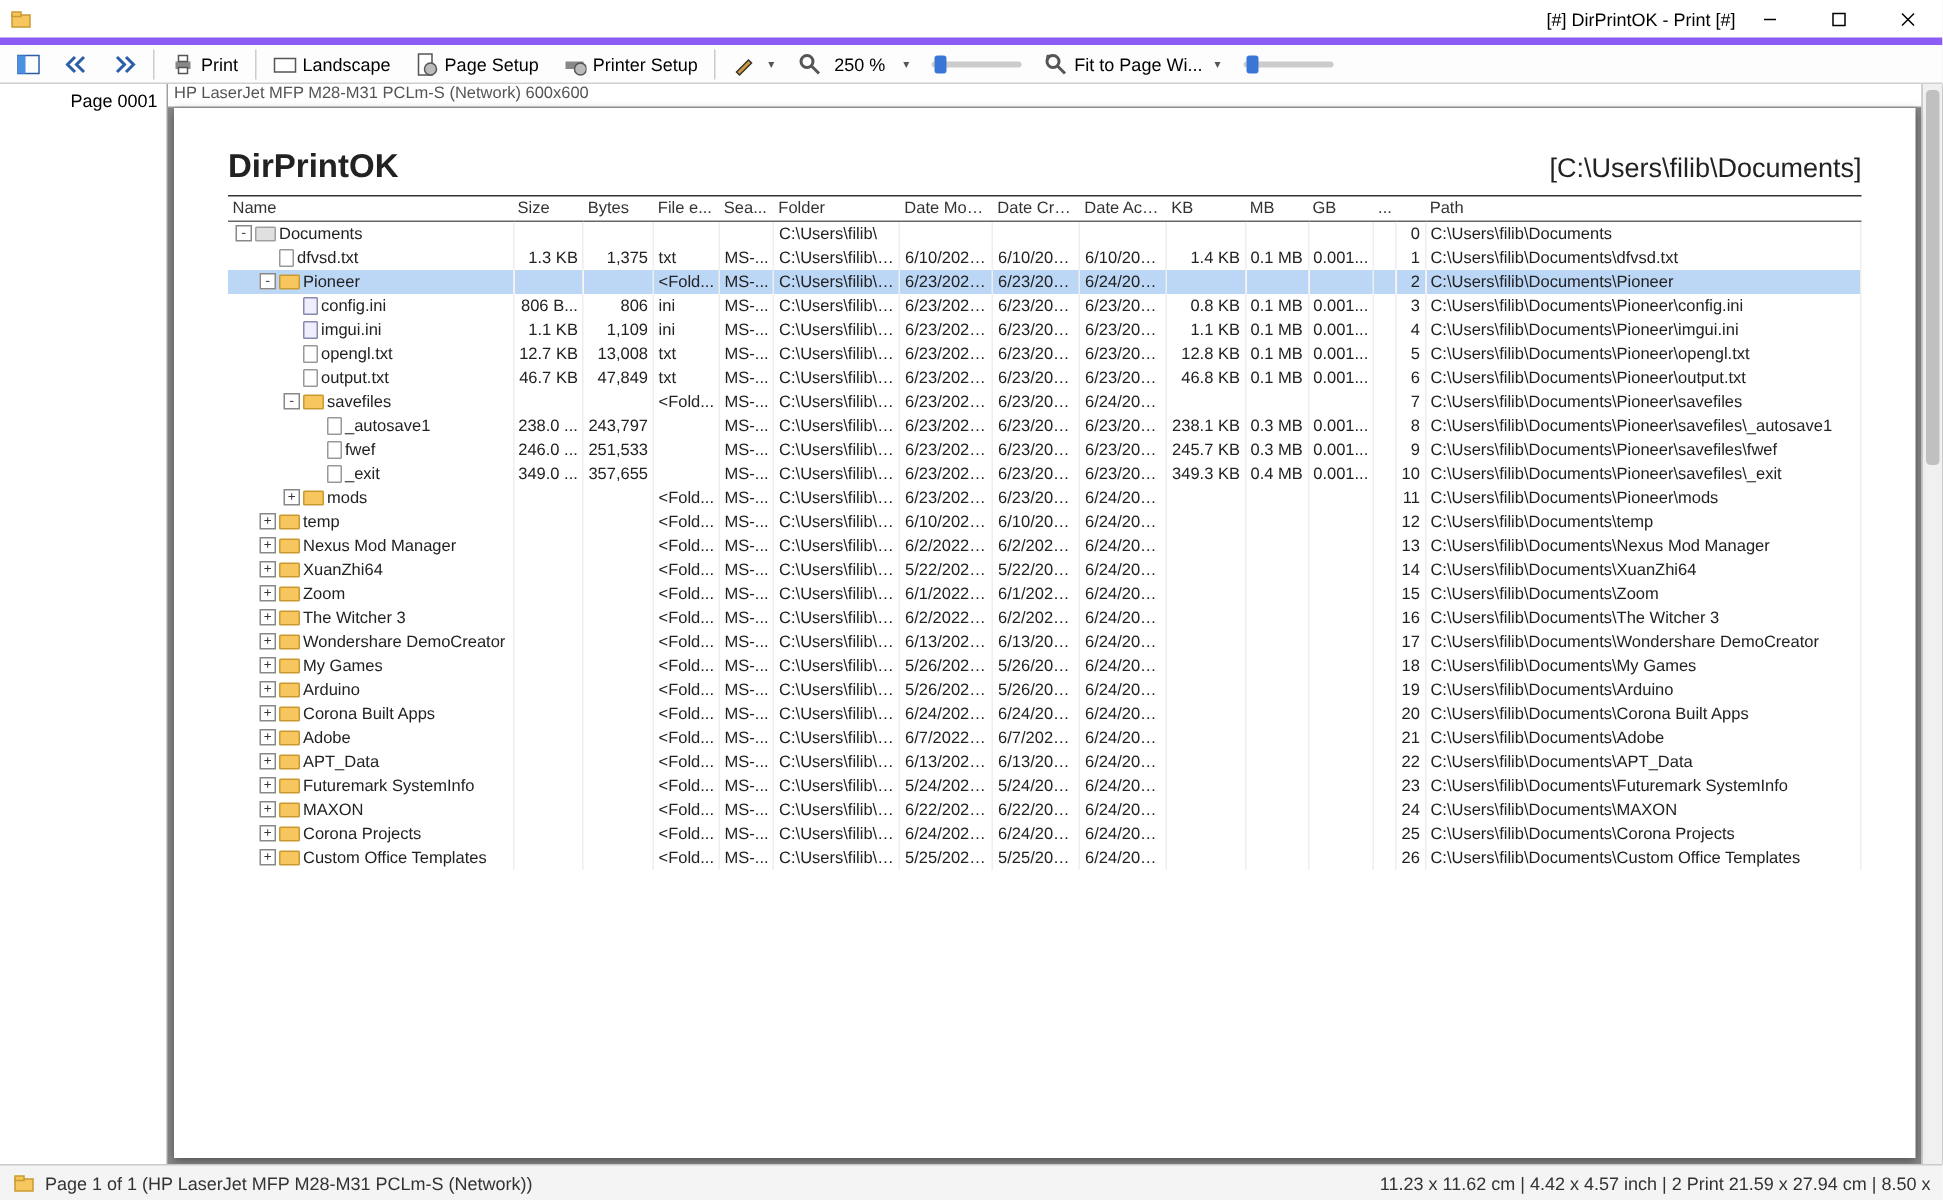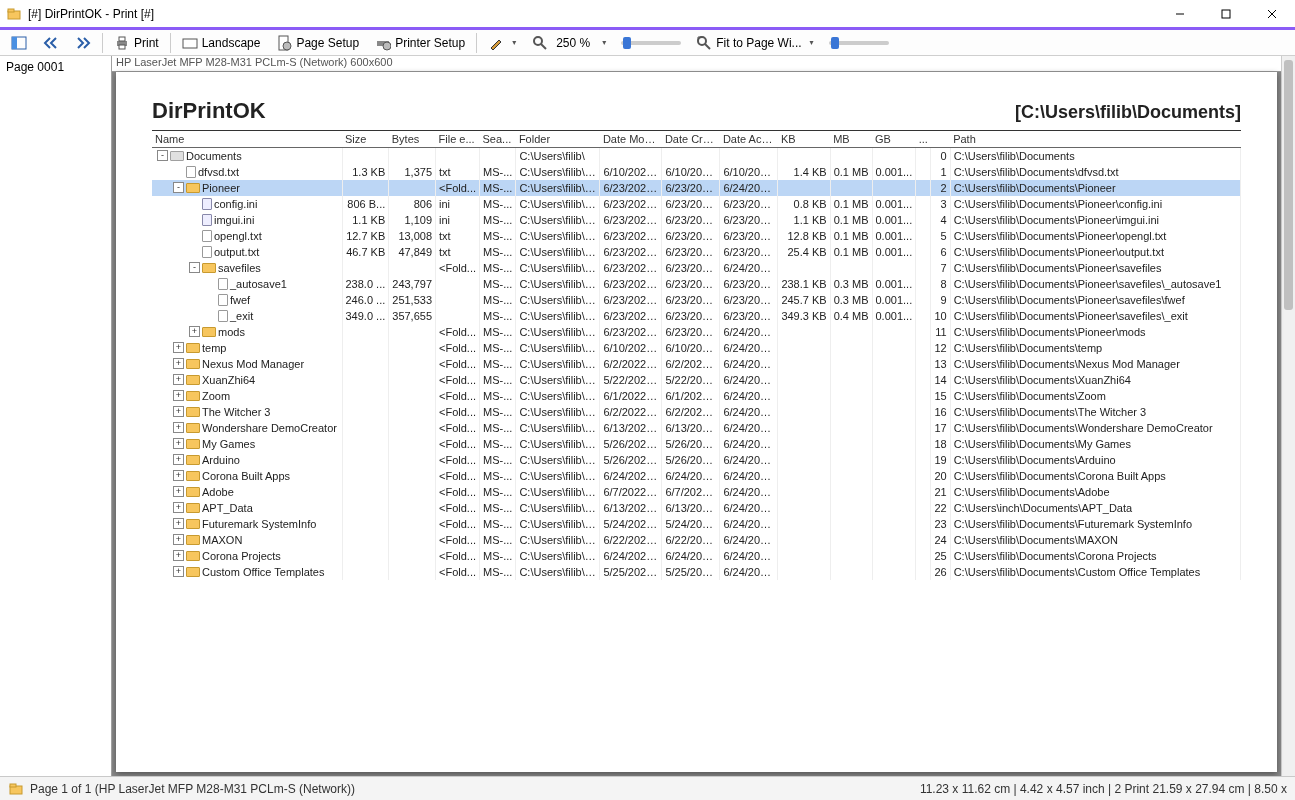--- a/index.html
+++ b/index.html
@@ -13,21 +13,22 @@
     display: flex;
     flex-direction: column;
   }
   
   .titlebar {
     height: 30px;
     background: #fff;
     display: flex;
     align-items: center;
     padding-left: 6px;
-    border-bottom: 3px solid #8b5cf6;
+    border-bottom: 5px solid #8b5cf6;
+    text-align: right;
   }
   .titlebar .app-icon {
     width: 16px; height: 16px; margin-right: 6px;
     display:inline-block;
   }
   .titlebar .title { flex: 1; font-size: 12px; color:#000; }
   .winbtns { display: flex; }
   .winbtn {
     width: 46px; height: 30px;
     display:flex;align-items:center;justify-content:center;
@@ -68,20 +69,21 @@
     display:flex;
     min-height:0;
     background:#888;
   }
   .thumbpane{
     width:112px;
     background:#fff;
     border-right:1px solid #a0a0a0;
     padding:4px 6px;
     font-size:12px;
+    text-align:right;
   }
   .preview-wrap{
     flex:1;
     background:#888;
     position:relative;
     overflow:hidden;
     padding-left:48px;
   }
   .page-header-strip{
     position:absolute;top:0;left:0;right:14px;height:16px;
@@ -101,21 +103,21 @@
     background:#fff;
     box-shadow:0 2px 6px rgba(0,0,0,0.4);
     padding:26px 36px 20px 36px;
     overflow:hidden;
   }
   .paper-title-row{
     display:flex;justify-content:space-between;align-items:baseline;
     border-bottom:1px solid #333;padding-bottom:6px;margin-bottom:0;
   }
   .paper-title{font-size:22px;font-weight:bold;color:#222;}
-  .paper-path{font-size:18px;font-weight:bold;color:#222;}
+  .paper-path{font-size:18px;font-weight:normal;color:#222;}
   
   .tbl{
     width:100%;
     font-size:11px;
     color:#222;
     border-collapse:collapse;
   }
   .tbl th{
     text-align:left;font-weight:normal;color:#333;
     padding:2px 3px;border-bottom:1px solid #666;
@@ -464,21 +466,21 @@
                 </div>
               </td>
               <td class="col-size">46.7 KB</td>
               <td class="col-bytes">47,849</td>
               <td class="col-ext">txt</td>
               <td class="col-sea">MS-...</td>
               <td class="col-folder">C:\Users\filib\Doc...</td>
               <td class="col-dm">6/23/2022 7:...</td>
               <td class="col-dc">6/23/2022 7:...</td>
               <td class="col-da">6/23/2022 7:...</td>
-              <td class="col-kb">25.4 KB</td>
+              <td class="col-kb">46.8 KB</td>
               <td class="col-mb">0.1 MB</td>
               <td class="col-gb">0.001...</td>
               <td class="col-sp"></td>
               <td class="col-idx">6</td>
               <td class="col-path">C:\Users\filib\Documents\Pioneer\output.txt</td>
             </tr>
             <tr>
               <td class="col-name">
                 <div class="name-cell">
                   <span class="tree-sp" style="width:32px"></span>
@@ -853,21 +855,21 @@
               <td class="col-sea">MS-...</td>
               <td class="col-folder">C:\Users\filib\Doc...</td>
               <td class="col-dm">6/13/2022 1...</td>
               <td class="col-dc">6/13/2022 1...</td>
               <td class="col-da">6/24/2022 1...</td>
               <td class="col-kb"></td>
               <td class="col-mb"></td>
               <td class="col-gb"></td>
               <td class="col-sp"></td>
               <td class="col-idx">22</td>
-              <td class="col-path">C:\Users\inch\Documents\APT_Data</td>
+              <td class="col-path">C:\Users\filib\Documents\APT_Data</td>
             </tr>
             <tr>
               <td class="col-name">
                 <div class="name-cell">
                   <span class="tree-sp" style="width:16px"></span>
                   <span class="exp">+</span> 
                   <span class="ico ico-folder"></span>
                   <span>Futuremark SystemInfo</span>
                 </div>
               </td>

